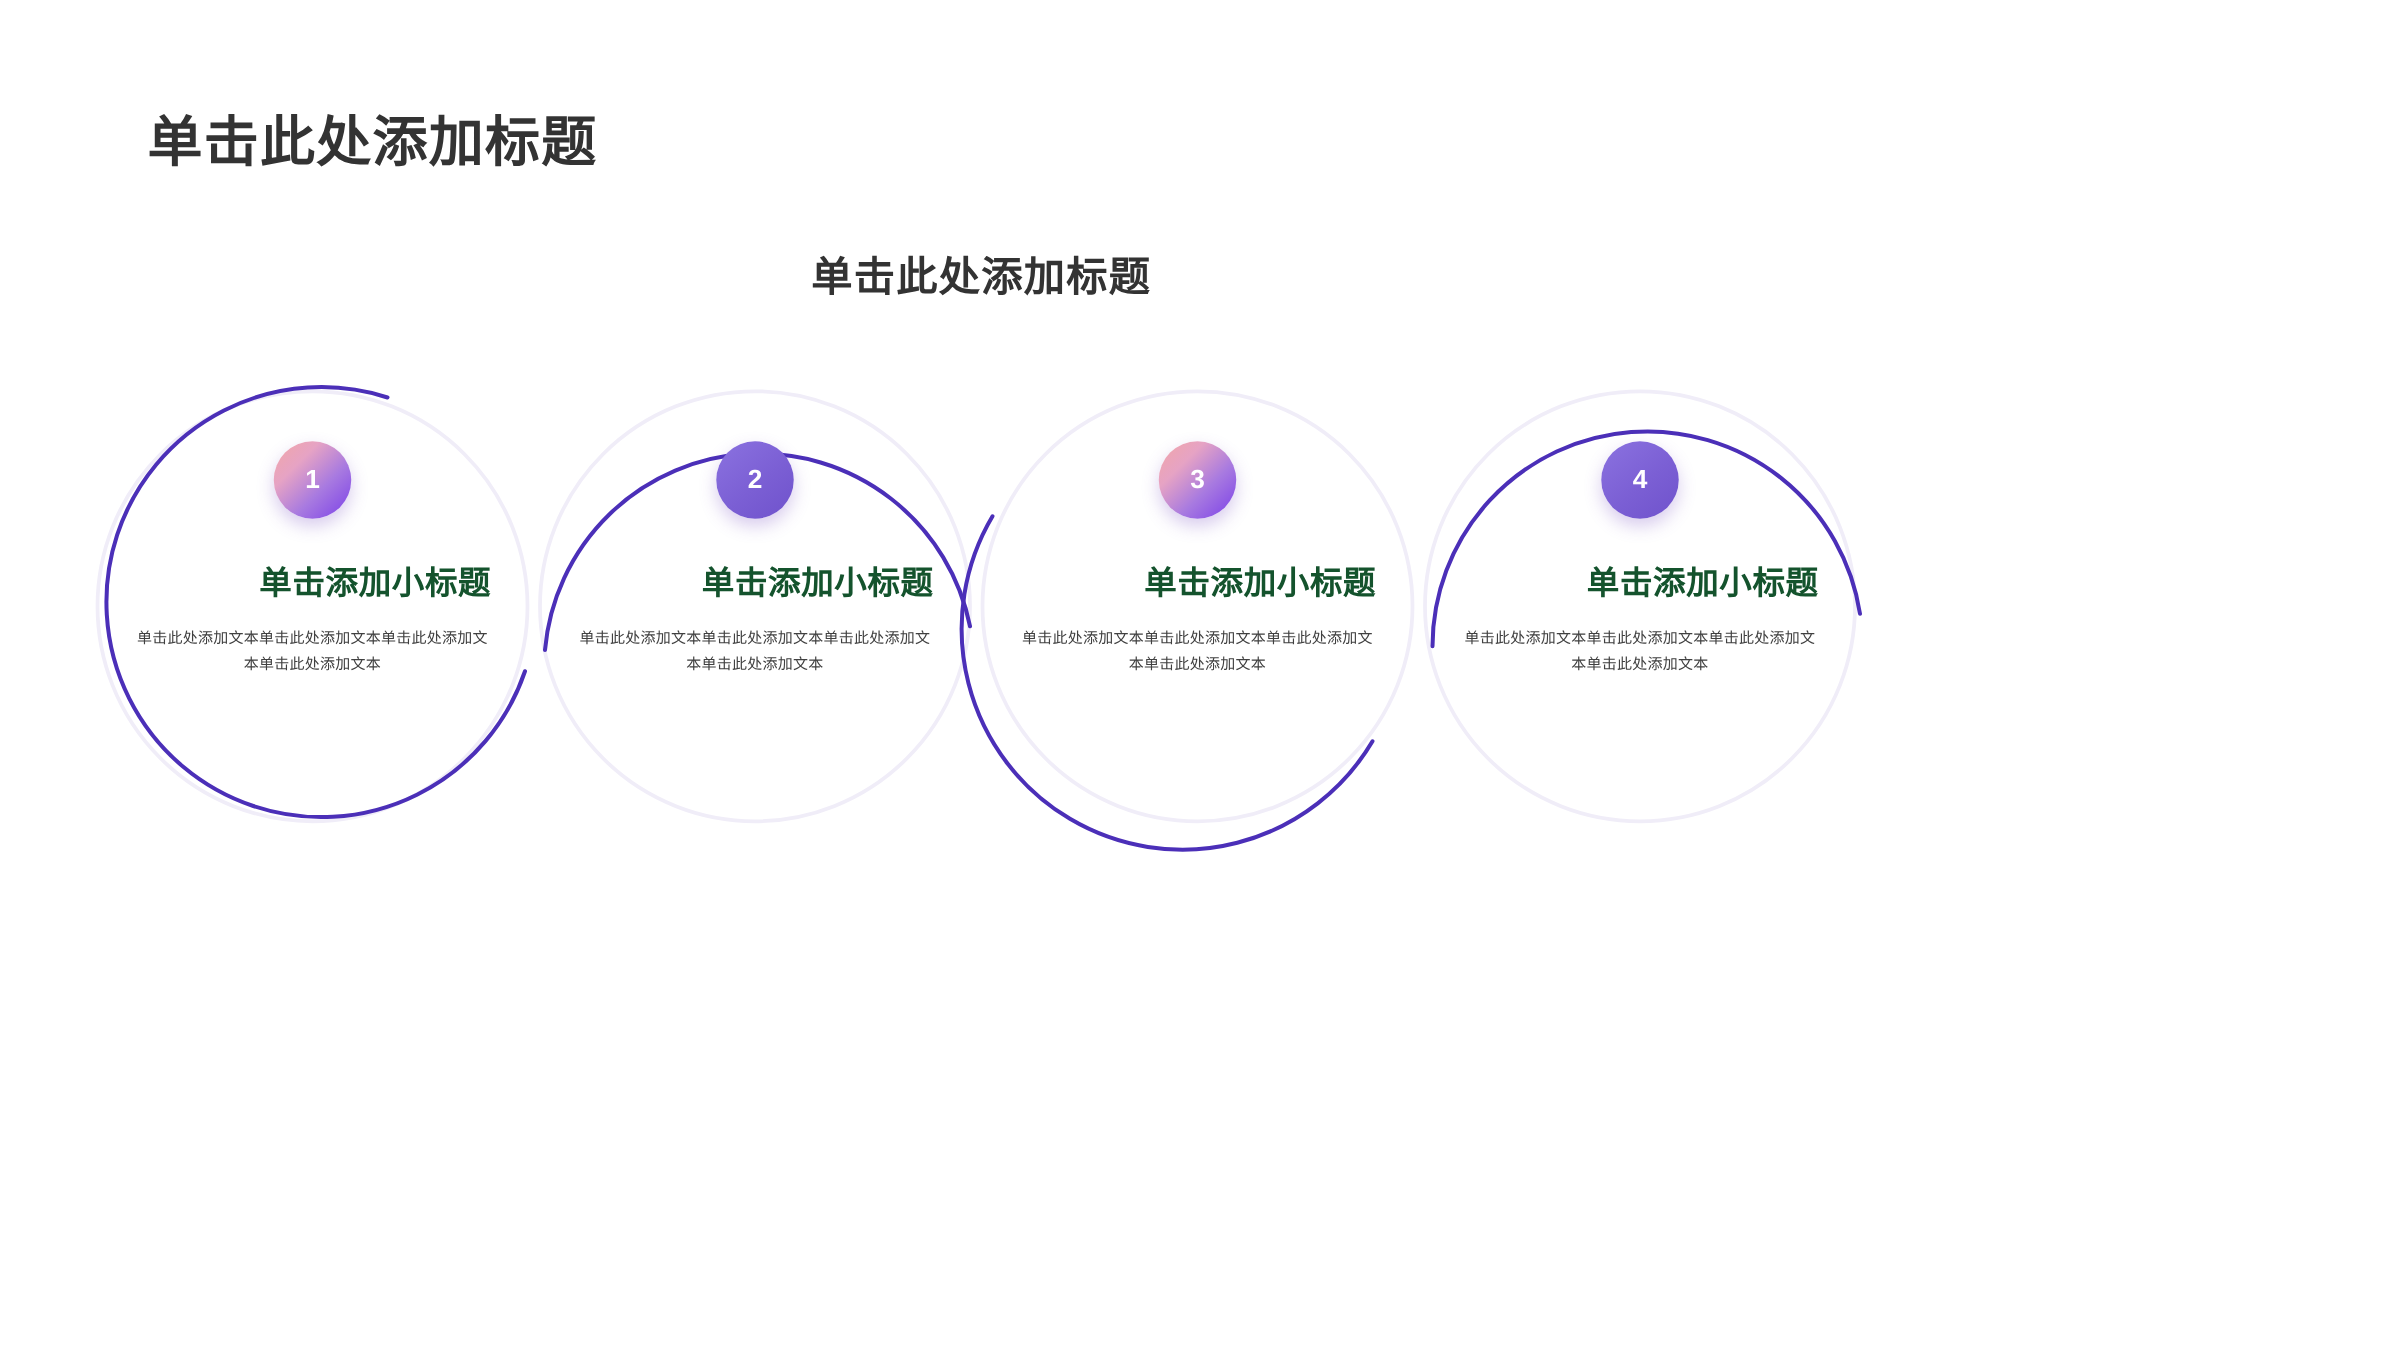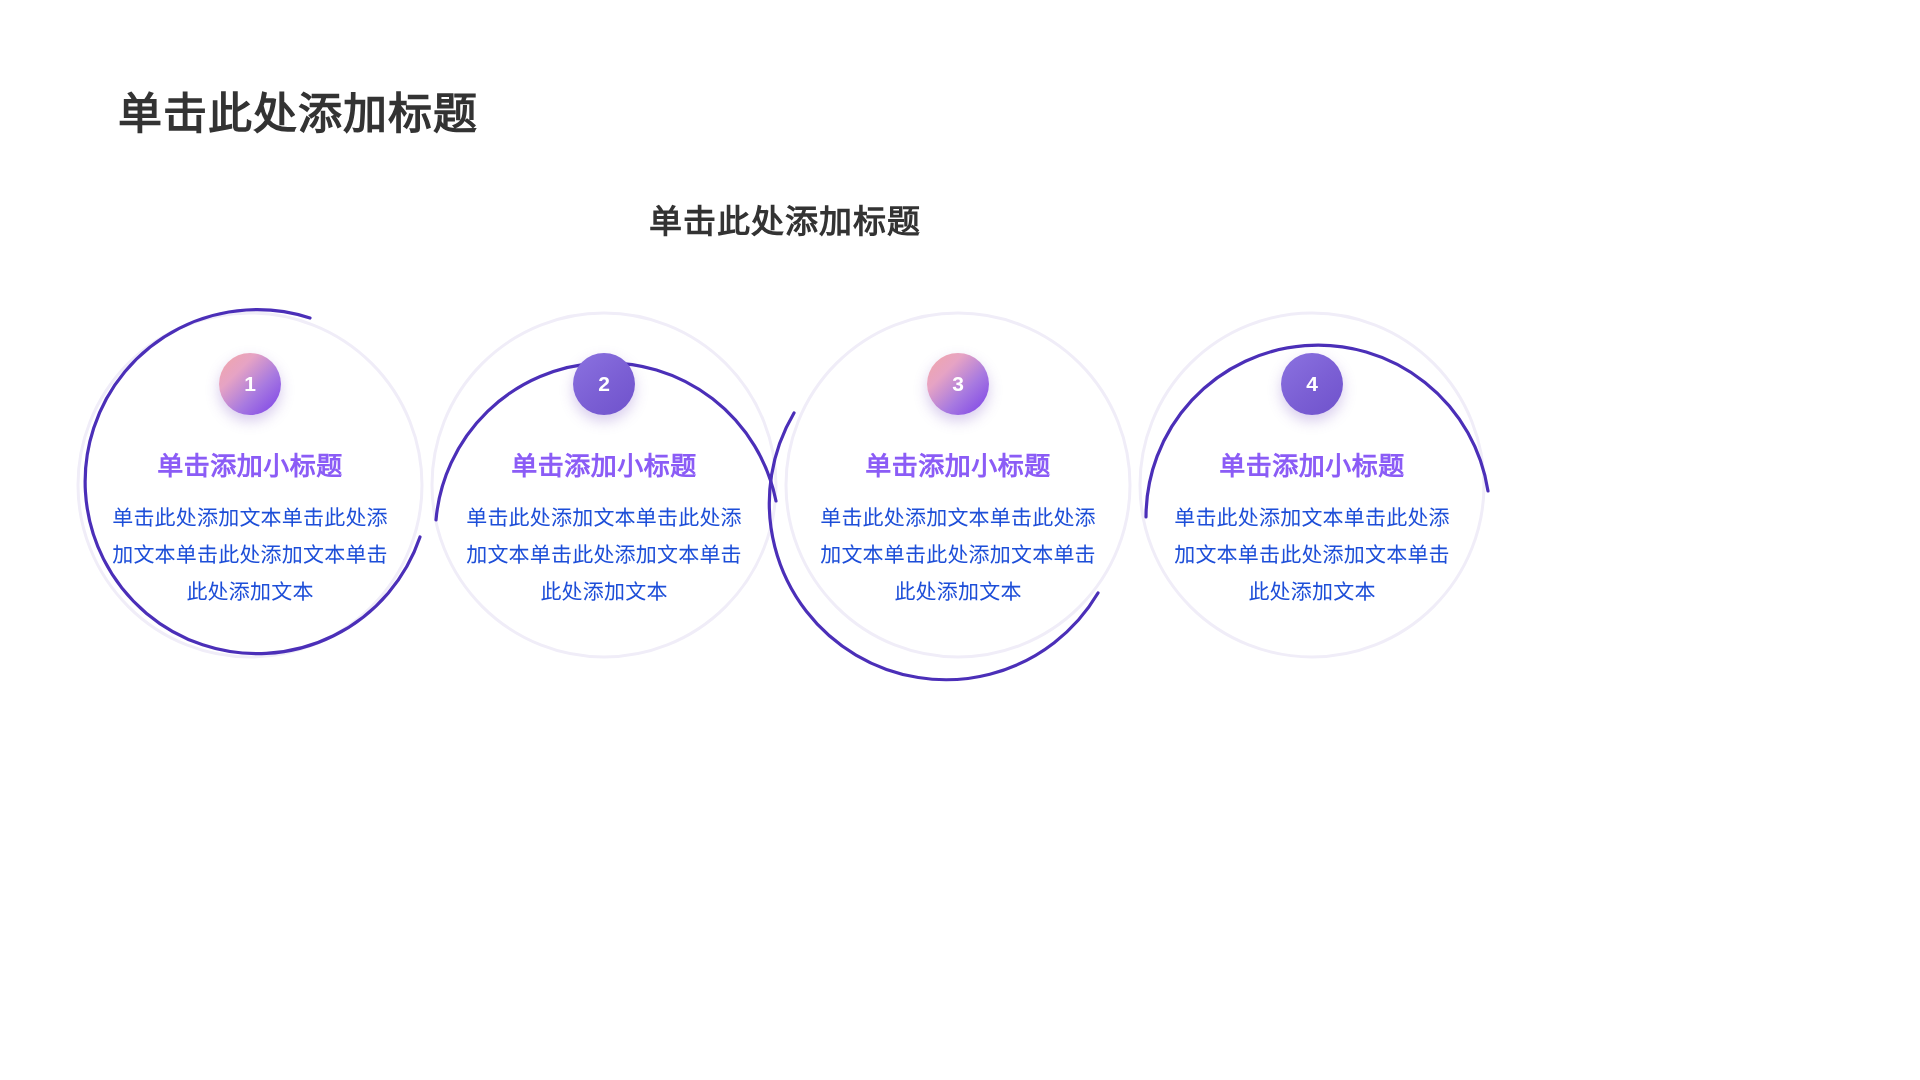--- a/index.html
+++ b/index.html
@@ -91,29 +91,30 @@
     top:140px;
     left:50%;
     margin-left:-143px;
     width:286px;
     text-align:center;
     z-index:3;
   }
   .item-heading {
     font-size:26px;
     font-weight:bold;
-    color:#8b5cf6;
+    color:#14532d;
     letter-spacing:0.5px;
     margin-bottom:18px;
     white-space:nowrap;
+    text-align:right;
   }
   .item-body {
-    font-size:21px;
+    font-size:12px;
     line-height:1.75;
-    color:#1d4ed8;
+    color:#404040;
     letter-spacing:0.2px;
   }
 </style>
 </head>
 <body>
 
 <div class="slide">
 
   <div class="main-title">单击此处添加标题</div>
 

